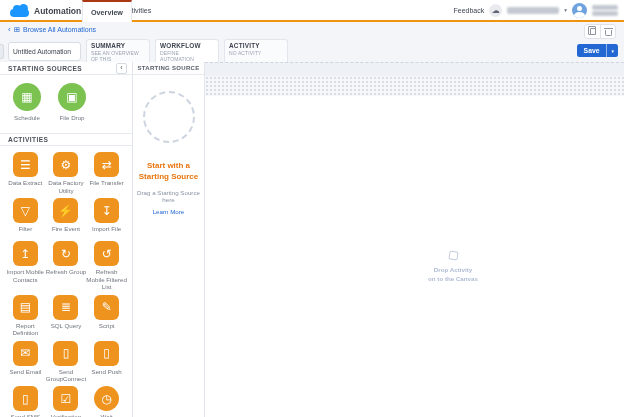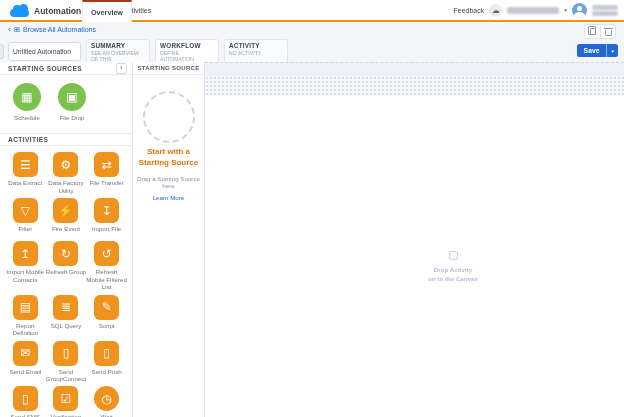--- a/index.html
+++ b/index.html
@@ -68,21 +68,21 @@
   .item-label { font-size:6.2px; color:#6f747d; text-align:center; line-height:1.2; }
   .acts-header { height:13px; display:flex; align-items:center; padding:0 8px; border-top:1px solid #e7eaf0; border-bottom:1px solid #e7eaf0; margin-top:5px; }
   .acts-grid { display:grid; grid-template-columns:repeat(3,1fr); row-gap:4px; padding:6px 5px; }
   .act-item { display:flex; flex-direction:column; align-items:center; gap:2px; min-height:39px; }
   .act-icon { width:25px; height:25px; border-radius:6px; background:#ef931f; color:#fff; font-size:12px; display:flex; align-items:center; justify-content:center; }
   .act-icon.round { border-radius:50%; }
 
   .mid-header { height:13px; display:flex; align-items:center; justify-content:center; border-bottom:1px solid #e7eaf0; background:#fdfdfe; }
   .mid-header-label { font-size:6px; font-weight:bold; color:#555b66; letter-spacing:.3px; }
   .dash-circle { width:52px; height:52px; border:2px dashed #ccd4e0; border-radius:50%; margin:16px auto 0; }
-  .empty-title { margin-top:4px; text-align:center; font-size:8px; font-weight:bold; color:#e8750e; line-height:1.35; padding:0 5px; }
+  .empty-title { margin-top:18px; text-align:center; font-size:8px; font-weight:bold; color:#e8750e; line-height:1.35; padding:0 5px; }
   .empty-hint { margin-top:6px; text-align:center; font-size:6.2px; color:#8a93a3; padding:0 3px; }
   .learn-more { margin-top:5px; text-align:center; font-size:6.2px; color:#2368d2; }
 
   .canvas-band1 { height:14px; background:#eef1f6; border-top:1px dashed #cfd6df; }
   .canvas-band2 { height:20px; background-color:#f6f7fa; background-image:radial-gradient(circle,#d8dce3 0.7px, rgba(0,0,0,0) 0.9px); background-size:4px 4px; }
   .drop-hint { position:absolute; left:216px; top:186px; width:64px; text-align:center; }
   .drop-hint-icon { display:inline-block; width:9px; height:9px; border:1.5px solid #c3cddf; border-radius:2px; transform:rotate(8deg); margin-bottom:2px; }
   .drop-hint-text { font-size:6.2px; font-weight:bold; line-height:1.4; color:#afbbd3; }
 </style>
 </head>

